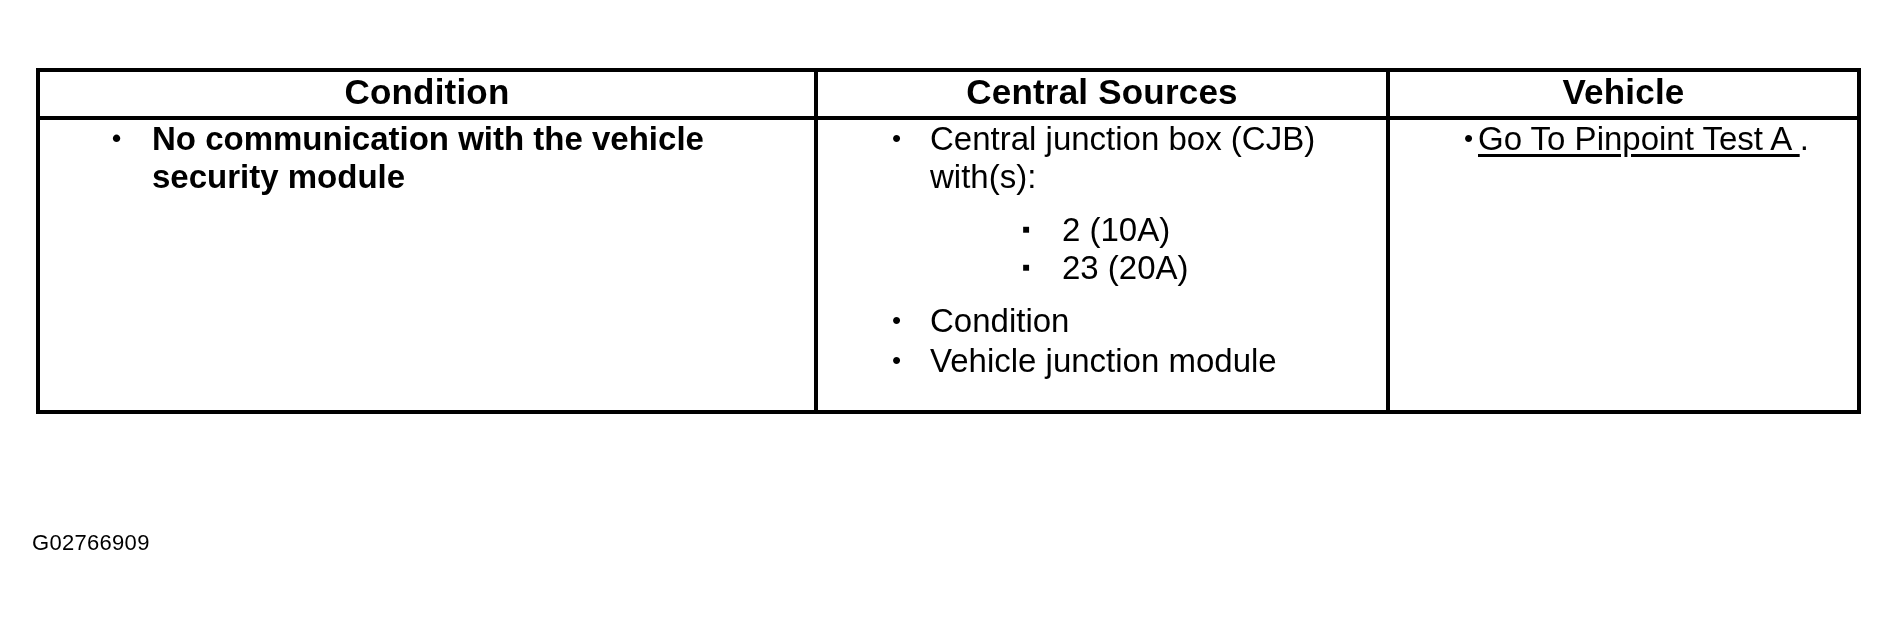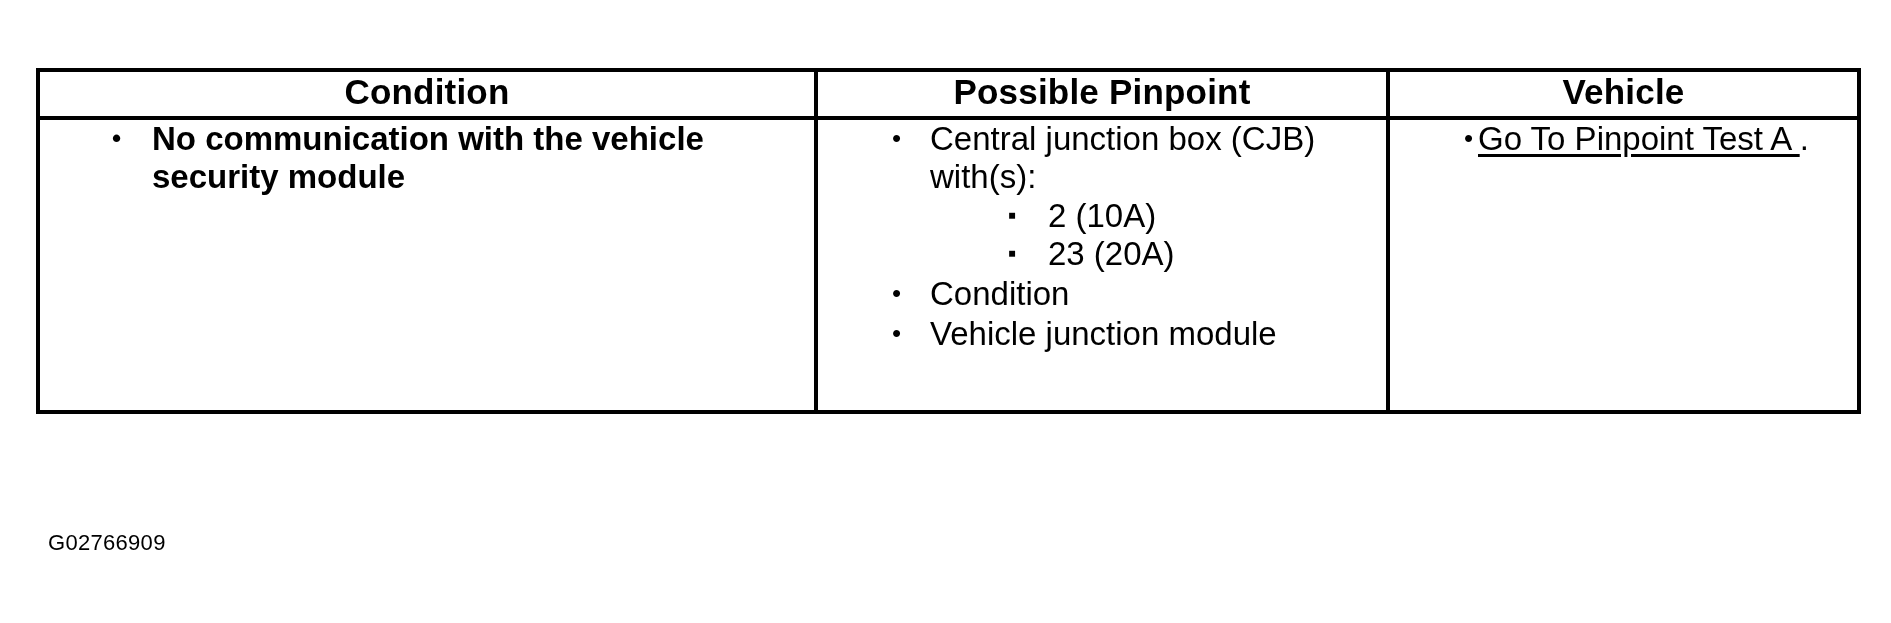--- a/index.html
+++ b/index.html
@@ -88,21 +88,21 @@
 
   
   .src-list > li {
     padding-left: 112px;
     max-width: 400px;
   }
   .src-list > li::before { left: 74px; }
 
   ul.sub-list {
     list-style: none;
-    margin: 0;
+    margin: 14px;
     padding: 0;
   }
   ul.sub-list > li {
     position: relative;
     font-size: 33px;
     line-height: 1.18;
     padding-left: 118px;
     margin: 0;
   }
   ul.sub-list > li::before {
@@ -120,21 +120,21 @@
   }
   .act-list > li::before { left: 74px; }
 
   .link-underline {
     text-decoration: underline;
     text-underline-offset: 4px;
   }
 
   .caption {
     position: absolute;
-    left: 48px;
+    left: 32px;
     top: 530px;
     font-size: 22px;
     font-weight: normal;
     letter-spacing: 0.3px;
     white-space: nowrap;
   }
 </style>
 </head>
 <body>
 
@@ -142,21 +142,21 @@
 
   <table class="diag-table">
     <colgroup>
       <col class="col-condition">
       <col class="col-sources">
       <col class="col-action">
     </colgroup>
     <thead>
       <tr>
         <th class="hdr-cell">Condition</th>
-        <th class="hdr-cell">Possible Pinpoint</th>
+        <th class="hdr-cell">Central Sources</th>
         <th class="hdr-cell">Vehicle</th>
       </tr>
     </thead>
     <tbody>
       <tr>
 
         <td class="body-cell">
           <ul class="bullets cond-list">
             <li class="bullet-dot">No communication with the vehicle security module</li>
           </ul>

